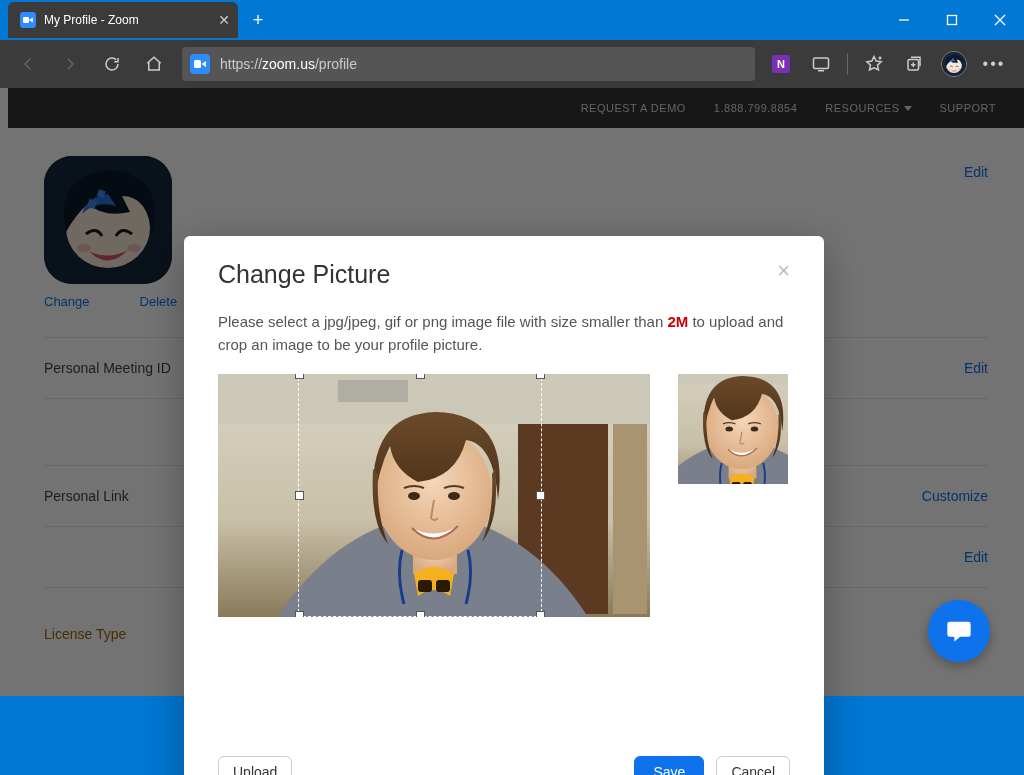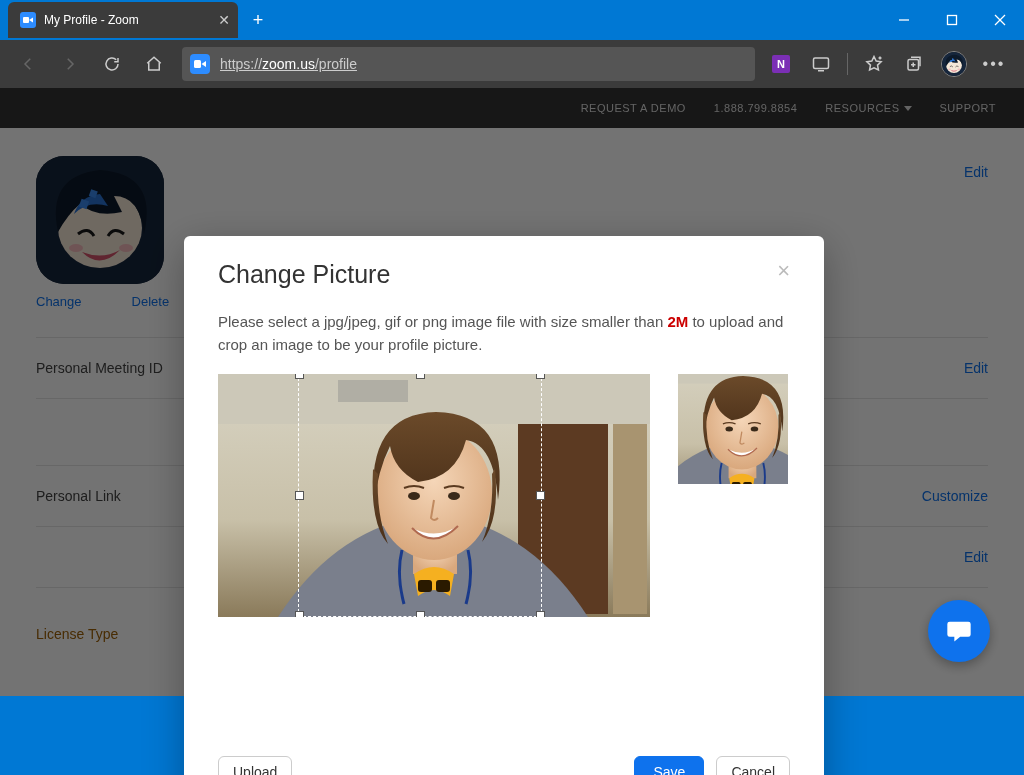--- a/index.html
+++ b/index.html
@@ -16,31 +16,31 @@
     .win-btn { width: 48px; height: 40px; display: flex; align-items: center; justify-content: center; color: #fff; }
     .win-btn svg { width: 12px; height: 12px; }
 
     .navbar { height: 48px; background: #3b3b3b; display: flex; align-items: center; padding: 0 8px; gap: 2px; }
     .nav-btn { width: 40px; height: 40px; display: flex; align-items: center; justify-content: center; color: #ccc; border-radius: 4px; }
     .nav-btn.disabled { color: #666; }
     .nav-btn svg { width: 18px; height: 18px; }
     .url-bar { flex: 1; height: 34px; background: #555; border-radius: 4px; display: flex; align-items: center; padding: 0 8px; margin: 0 6px; }
     .url-favicon { width: 20px; height: 20px; background: #2D8CFF; border-radius: 4px; display: flex; align-items: center; justify-content: center; margin-right: 10px; }
     .url-favicon svg { width: 12px; height: 8px; }
-    .url-text { color: #ccc; font-size: 14px; text-decoration: underline; }
+    .url-text { color: #ccc; font-size: 14px; }
     .url-text .domain { color: #fff; }
     .toolbar-right { display: flex; align-items: center; gap: 4px; padding-right: 4px; }
     .tb-icon { width: 36px; height: 36px; display: flex; align-items: center; justify-content: center; color: #ccc; }
     .tb-sep { width: 1px; height: 22px; background: #666; margin: 0 4px; }
     .tb-avatar { width: 26px; height: 26px; border-radius: 50%; background: #222; border: 1px solid #888; overflow: hidden; display:flex; align-items:center; justify-content:center;}
     .tb-avatar svg { width: 26px; height: 26px; }
     .more-dots { color: #ccc; font-size: 16px; letter-spacing: 2px; }
 
     
-    .page-wrapper { position: relative; height: 608px; background: #fff; }
+    .page-wrapper { position: relative; height: 608px; background: #fff; padding-left: 8px; }
     .page-overlay { position: absolute; inset: 0; background: rgba(0,0,0,0.55); z-index: 50; }
     .page-content { position: relative; height: 100%; overflow-y: scroll; }
     .page-content::-webkit-scrollbar { width: 16px; }
     .page-content::-webkit-scrollbar-track { background: #f0f0f0; }
     .page-content::-webkit-scrollbar-thumb { background: #c0c0c0; border-radius: 0; }
 
     .utility-bar { height: 40px; background: #333; display: flex; align-items: center; justify-content: flex-end; padding: 0 28px; gap: 28px; color: #ddd; font-size: 11px; letter-spacing: 0.5px; }
     .utility-bar span { display: flex; align-items: center; gap: 4px; }
 
     .main-nav { height: 64px; display: flex; align-items: center; padding: 0 28px; border-bottom: 1px solid #eee; background: #fff; }

